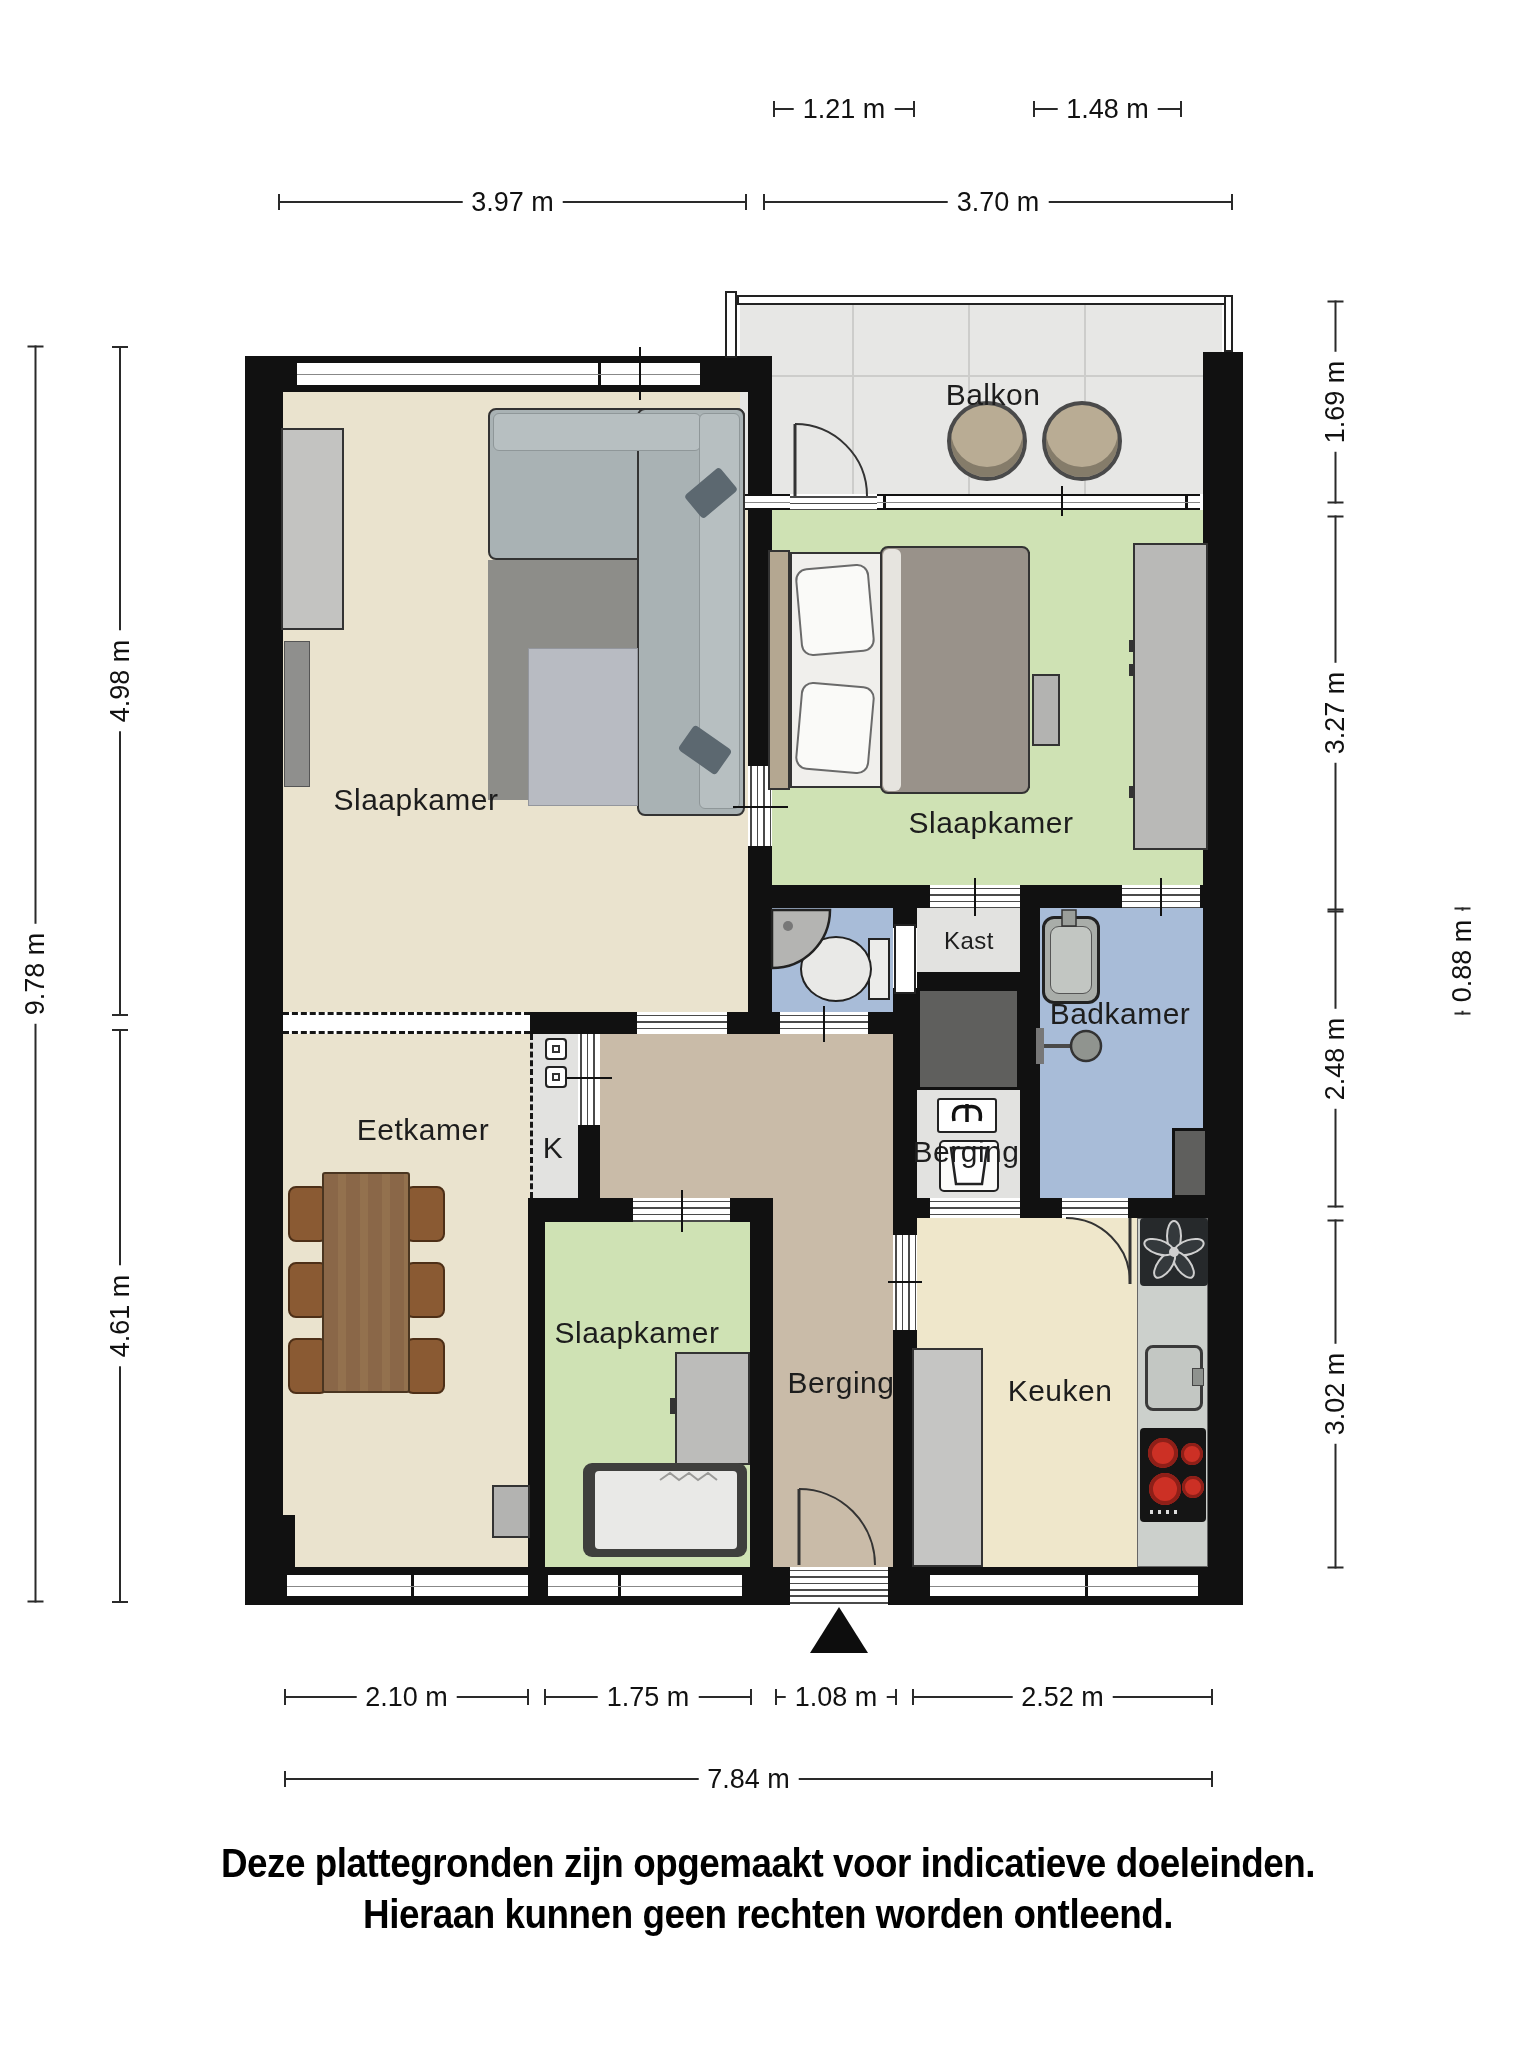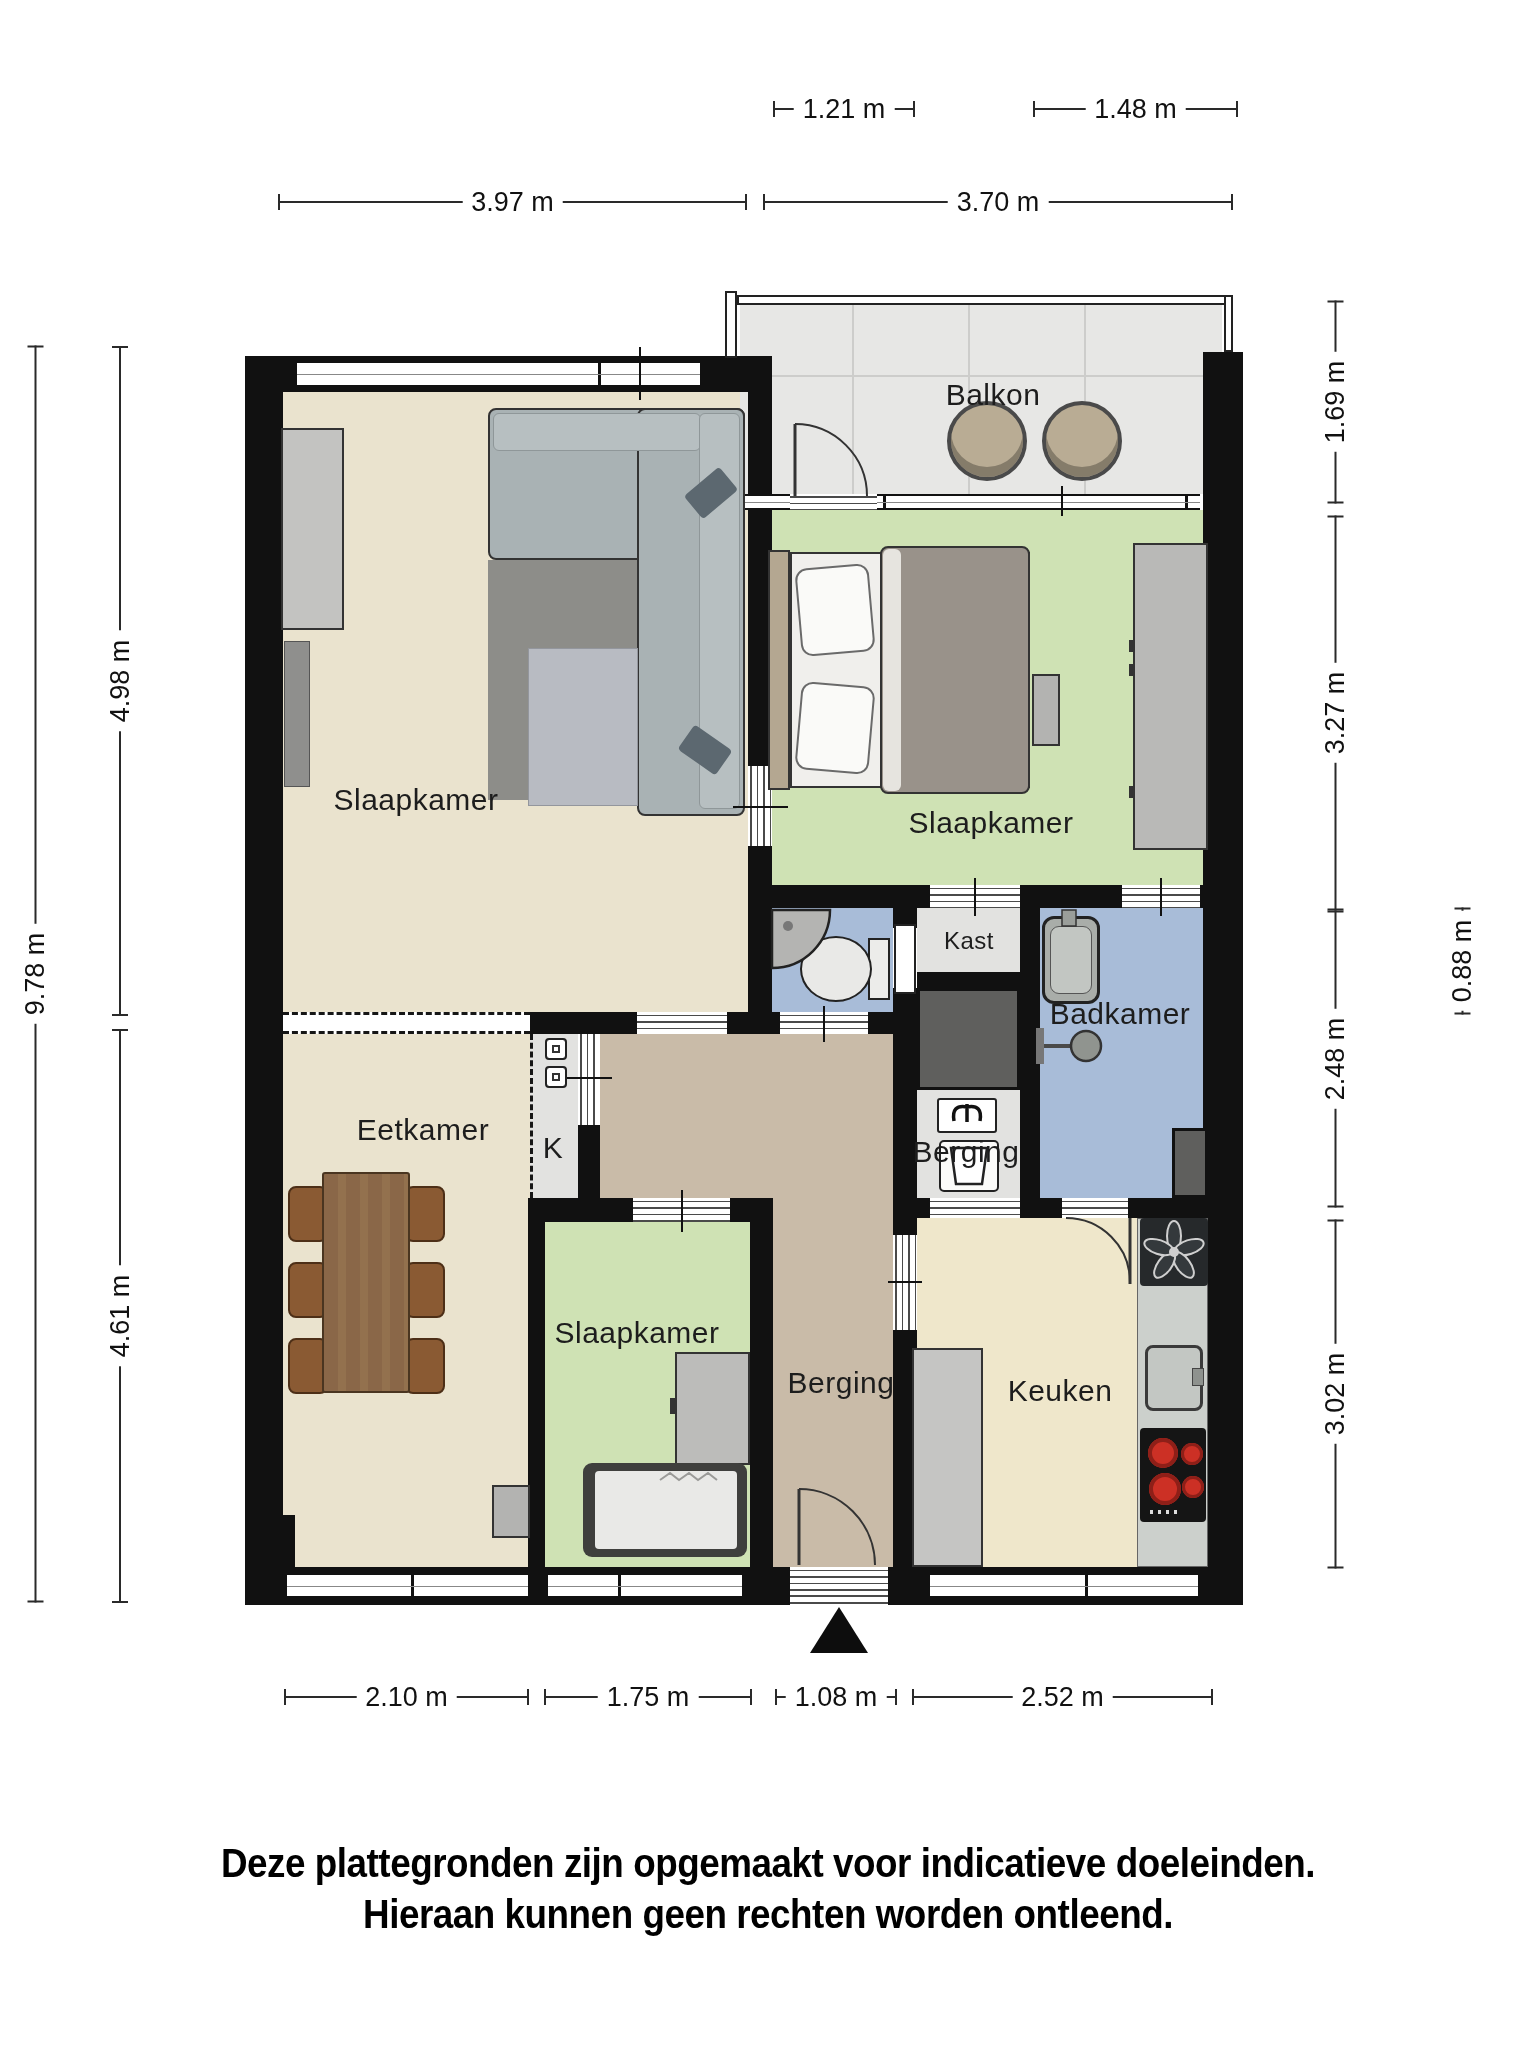--- a/index.html
+++ b/index.html
@@ -239,21 +239,21 @@
   <div class="a rlabel" style="left:841px;top:1383px;">Berging</div>
   <div class="a rlabel" style="left:1060px;top:1391px;">Keuken</div>
 
   <div class="a tri" style="left:810px;top:1607px;"></div>
 
   <div class="a dimh" style="left:773px;top:98px;width:142px;">
       <b></b>
       <b></b>
       <span>1.21 m</span>
     </div>
-  <div class="a dimh" style="left:1033px;top:98px;width:205px;">
+  <div class="a dimh" style="left:1033px;top:98px;width:149px;">
       <b></b>
       <b></b>
       <span>1.48 m</span>
     </div>
   <div class="a dimh" style="left:278px;top:191px;width:469px;">
       <b></b>
       <b></b>
       <span>3.97 m</span>
     </div>
   <div class="a dimh" style="left:763px;top:191px;width:470px;">
@@ -316,20 +316,25 @@
     </div>
   <div class="a dimh" style="left:775px;top:1686px;width:122px;">
       <b></b>
       <b></b>
       <span>1.08 m</span>
     </div>
   <div class="a dimh" style="left:912px;top:1686px;width:301px;">
       <b></b>
       <b></b>
       <span>2.52 m</span>
+    </div>
+  <div class="a dimh" style="left:284px;top:1768px;width:929px;">
+      <b></b>
+      <b></b>
+      <span>7.84 m</span>
     </div>
 
   <div class="a disc" style="left:0;top:1838px;">
     <div>Deze plattegronden zijn opgemaakt voor indicatieve doeleinden.</div>
     <div>Hieraan kunnen geen rechten worden ontleend.</div>
   </div>
 
 </div>
 
 </body></html>

